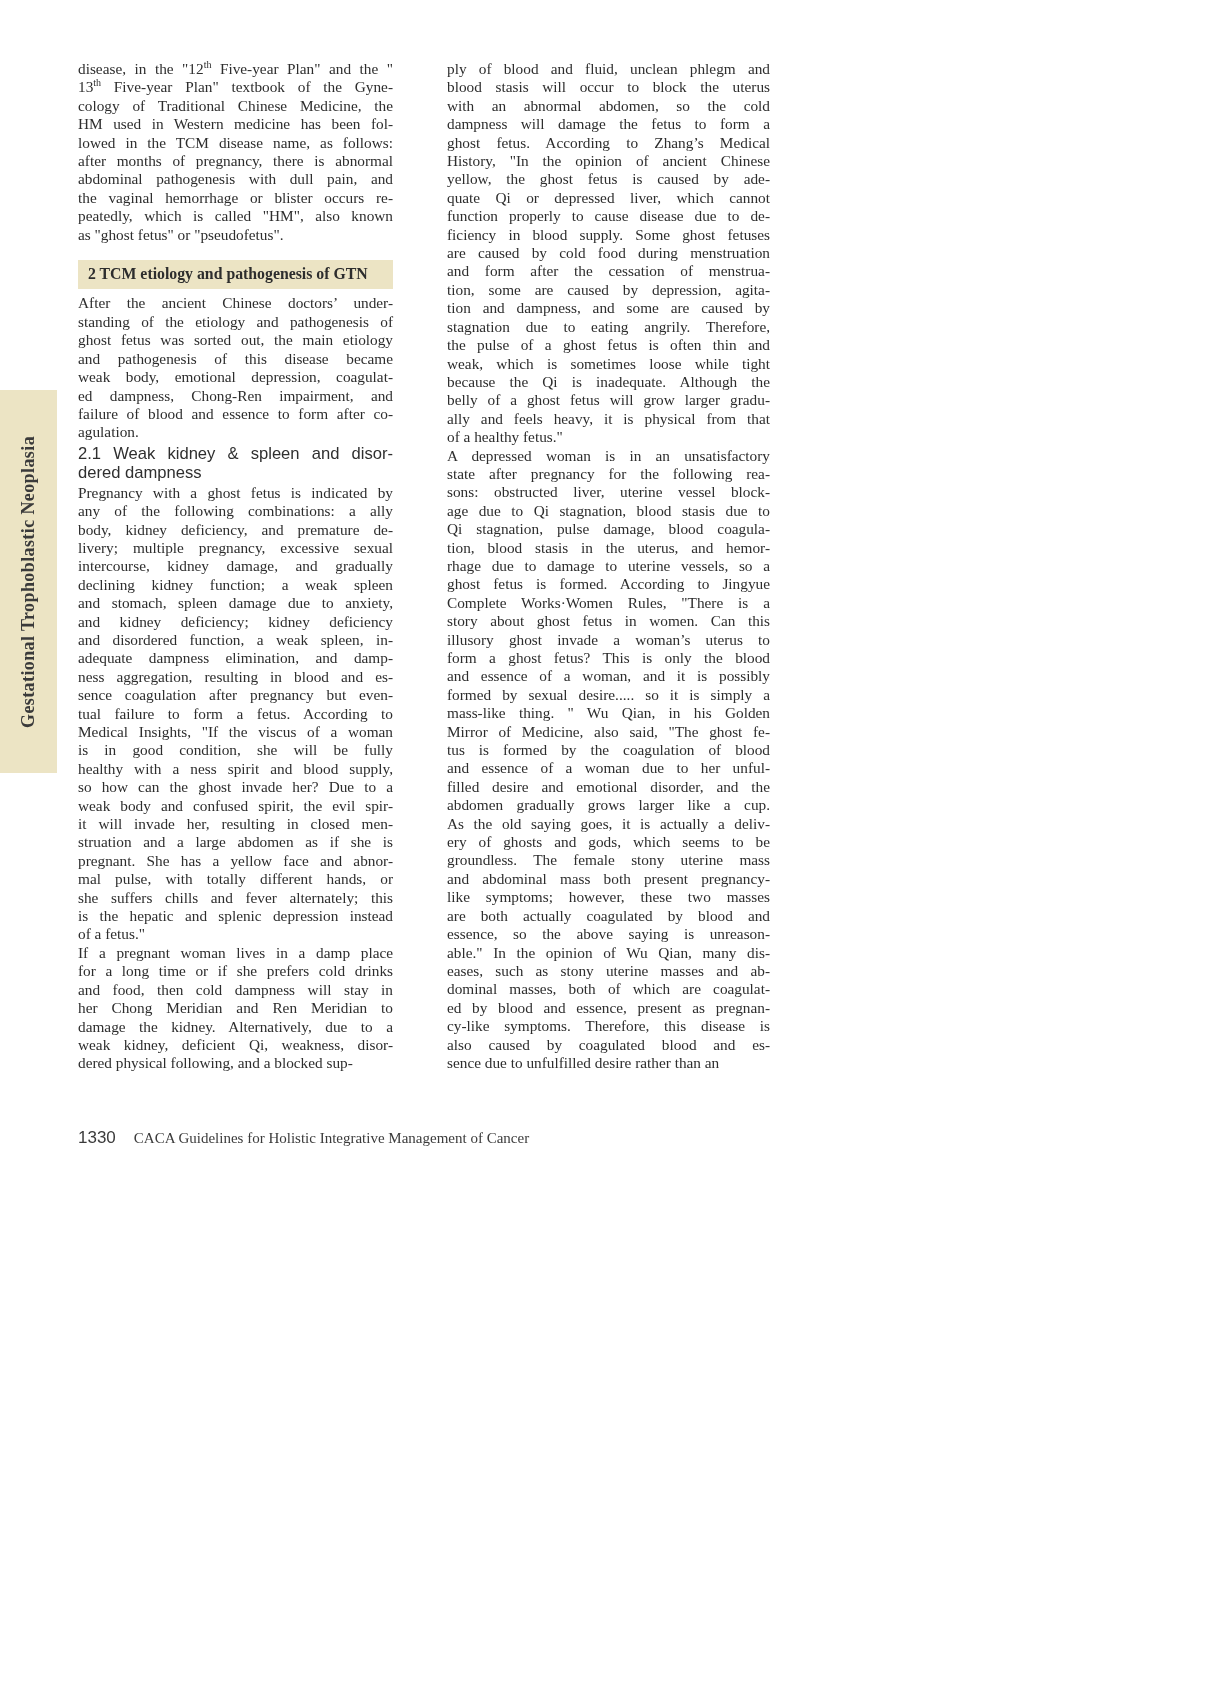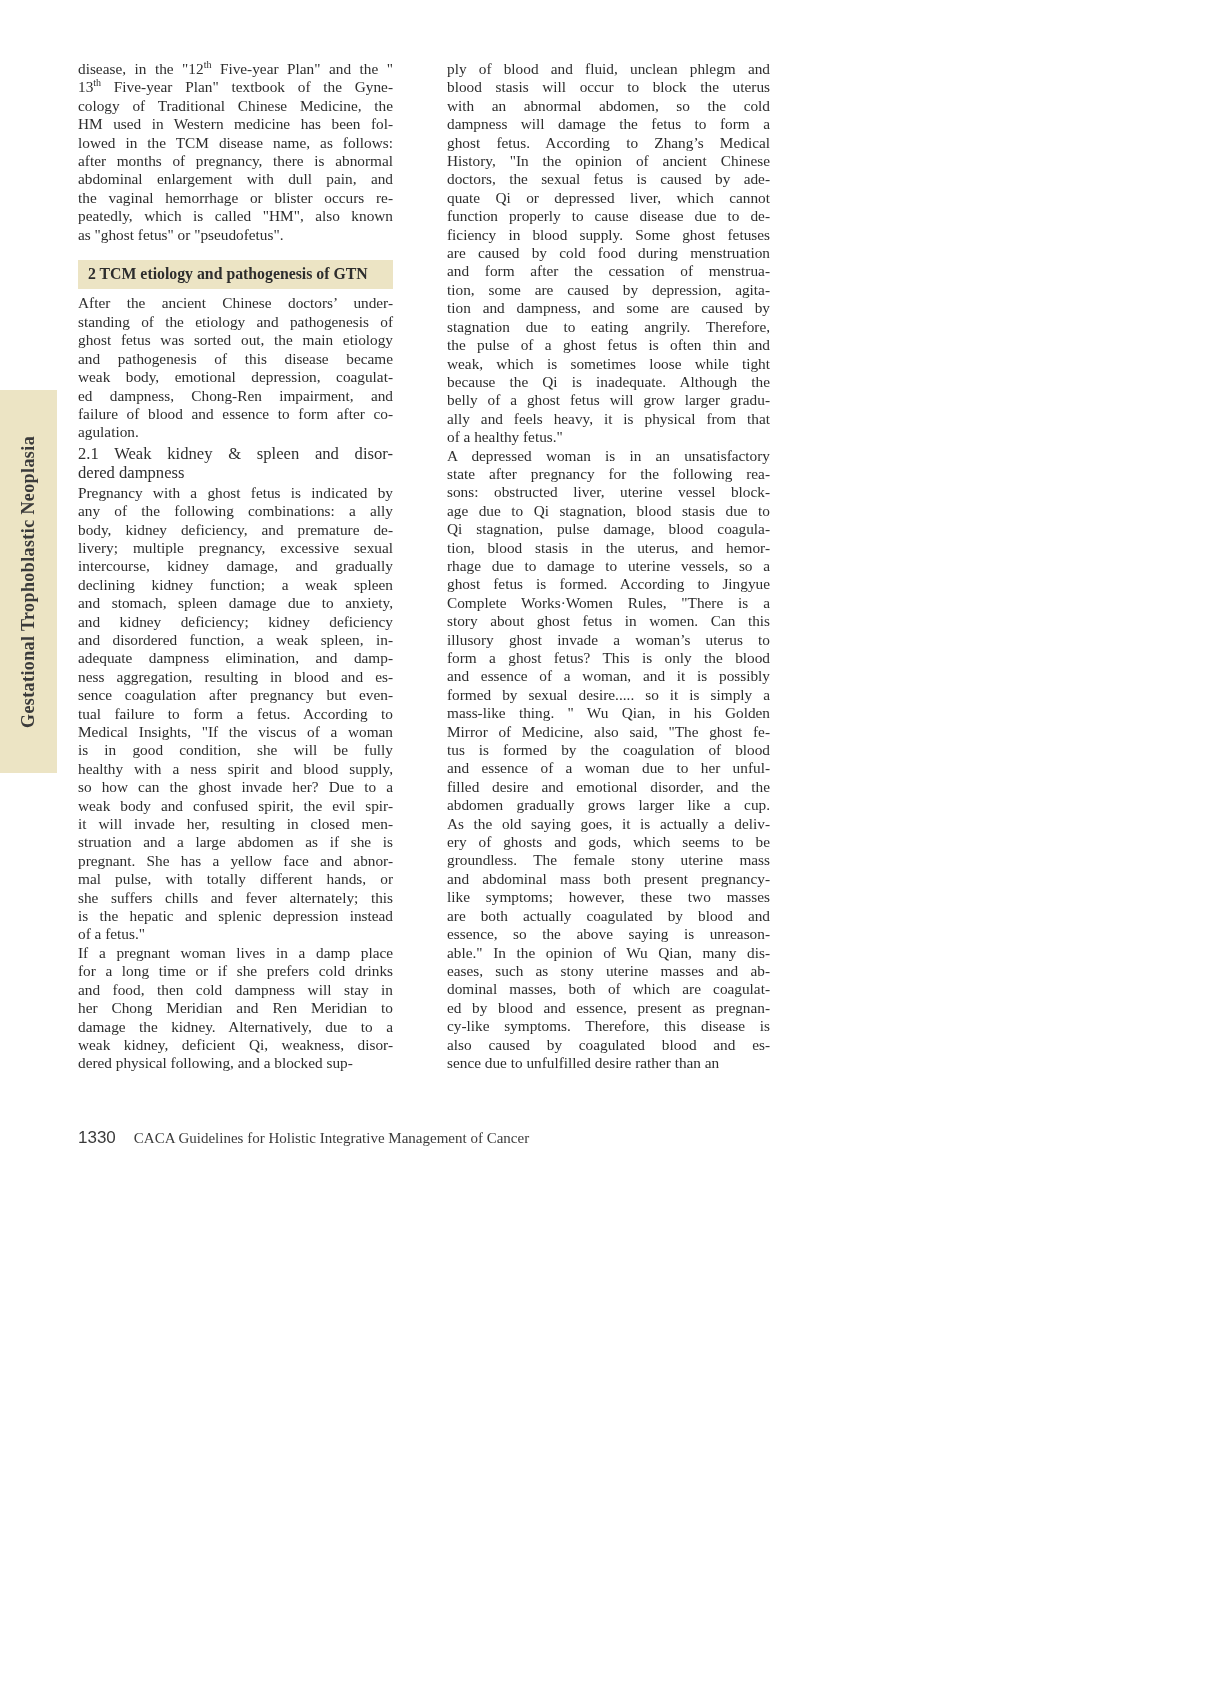--- a/index.html
+++ b/index.html
@@ -37,21 +37,21 @@
     white-space:nowrap;
     text-align:justify;
     text-align-last:justify;
     line-height:18.4px;
     font-size:15.3px;
   }
   .line.last { text-align-last:left; }
   .para { margin:0; }
   .heading-sans { margin:2px 0; }
   .heading-sans .line {
-    font-family:Liberation Serif, serif;
+    font-family:Liberation Sans, sans-serif;
     font-size:16.6px;
     line-height:19px;
     color:#2f2f2f;
   }
   .heading-highlight {
     background:#ece4c4;
     margin:16px 0 5px 0;
     padding:5px 12px 6px 10px;
     font-weight:bold;
   }
@@ -85,21 +85,21 @@
   </div>
 
   <div class="col col-left">
       <div class="block para">
         <div class="line">disease, in the "12<sup>th</sup> Five-year Plan" and the "</div>
         <div class="line">13<sup>th</sup> Five-year Plan" textbook of the Gyne-</div>
         <div class="line">cology of Traditional Chinese Medicine, the</div>
         <div class="line">HM used in Western medicine has been fol-</div>
         <div class="line">lowed in the TCM disease name, as follows:</div>
         <div class="line">after months of pregnancy, there is abnormal</div>
-        <div class="line">abdominal enlargement with dull pain, and</div>
+        <div class="line">abdominal pathogenesis with dull pain, and</div>
         <div class="line">the vaginal hemorrhage or blister occurs re-</div>
         <div class="line">peatedly, which is called "HM", also known</div>
         <div class="line last">as "ghost fetus" or "pseudofetus".</div>
       </div>
       <div class="block heading-highlight">
         <div class="line last">2 TCM etiology and pathogenesis of GTN</div>
       </div>
       <div class="block para">
         <div class="line">After the ancient Chinese doctors’ under-</div>
         <div class="line">standing of the etiology and pathogenesis of</div>
@@ -152,21 +152,21 @@
       </div>
     </div>
   <div class="col col-right">
       <div class="block para">
         <div class="line">ply of blood and fluid, unclean phlegm and</div>
         <div class="line">blood stasis will occur to block the uterus</div>
         <div class="line">with an abnormal abdomen, so the cold</div>
         <div class="line">dampness will damage the fetus to form a</div>
         <div class="line">ghost fetus. According to Zhang’s Medical</div>
         <div class="line">History, "In the opinion of ancient Chinese</div>
-        <div class="line">doctors, the sexual fetus is caused by ade-</div>
+        <div class="line">yellow, the ghost fetus is caused by ade-</div>
         <div class="line">quate Qi or depressed liver, which cannot</div>
         <div class="line">function properly to cause disease due to de-</div>
         <div class="line">ficiency in blood supply. Some ghost fetuses</div>
         <div class="line">are caused by cold food during menstruation</div>
         <div class="line">and form after the cessation of menstrua-</div>
         <div class="line">tion, some are caused by depression, agita-</div>
         <div class="line">tion and dampness, and some are caused by</div>
         <div class="line">stagnation due to eating angrily. Therefore,</div>
         <div class="line">the pulse of a ghost fetus is often thin and</div>
         <div class="line">weak, which is sometimes loose while tight</div>

